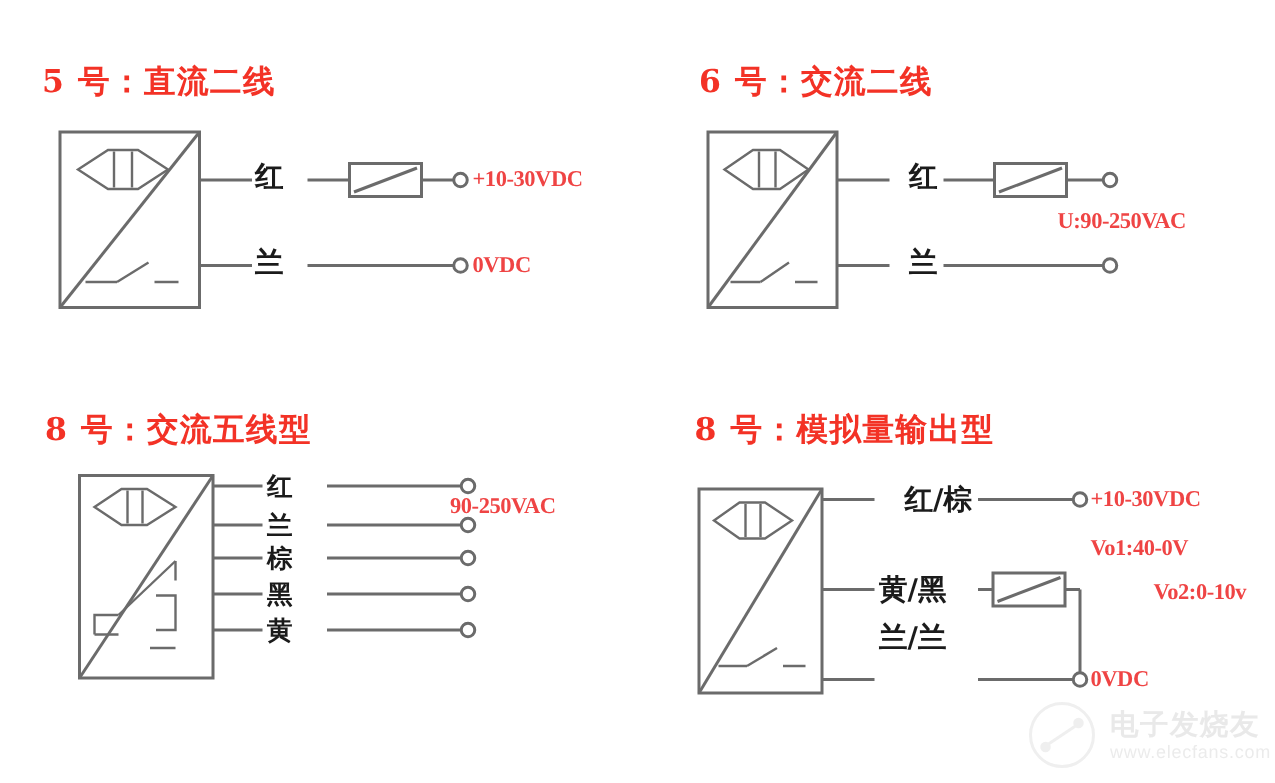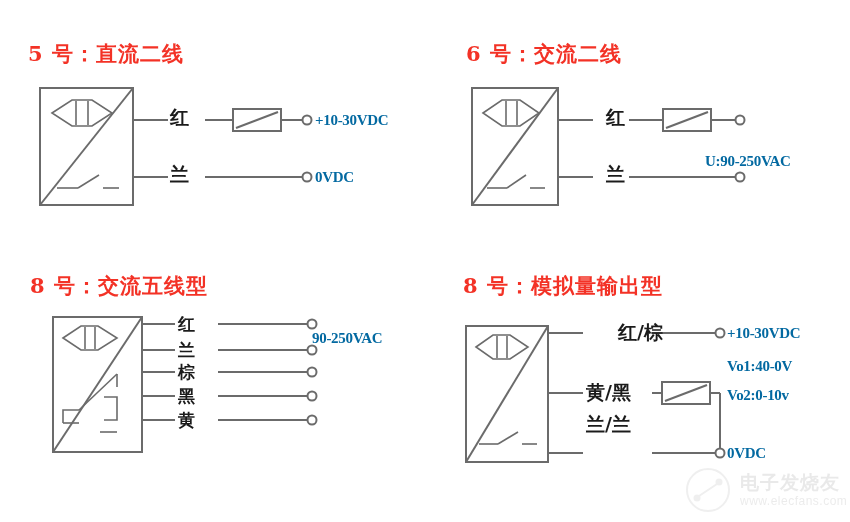--- a/index.html
+++ b/index.html
@@ -27,21 +27,21 @@
     font-size:19px;
     color:#1b1b1b;
     white-space:nowrap;
     font-family:"DejaVu Serif","Liberation Serif",serif;
   }
   .wirelabel.sm{font-size:17px;}
   .voltlabel{
     position:absolute;
     font-weight:bold;
     font-size:14px;
-    color:#0369a1;
+    color:#ef4444;
     white-space:nowrap;
     font-family:"Liberation Serif","DejaVu Serif",serif;
     letter-spacing:-0.3px;
   }
   .voltlabel.big{font-size:15px;}
   
   #watermark{
     position:absolute;right:8px;bottom:4px;
     width:160px;height:52px;
     opacity:0.55;
@@ -138,21 +138,21 @@
 
         <line x1="133" y1="102" x2="168" y2="102"></line>
         <line x1="204" y1="102" x2="310" y2="102"></line>
         <circle cx="315" cy="102" r="4.5" fill="#ffffff"></circle>
       </g>
     </svg>
 
     <div class="wirelabel" style="left:606px;top:105px;">红</div>
     <div class="wirelabel" style="left:606px;top:162px;">兰</div>
 
-    <div class="voltlabel big" style="left:705px;top:140px;margin-top:13px;">U:90-250VAC</div>
+    <div class="voltlabel big" style="left:705px;top:140px;">U:90-250VAC</div>
   </div>
 
   <div class="panel">
     <div class="title" style="left:30px;top:272px;">8 号：交流五线型</div>
 
     <svg width="425" height="190" style="position:absolute;left:0;top:305px;">
       <g stroke="#6b6b6b" stroke-width="2" fill="none">
         <rect x="53" y="12" width="89" height="135"></rect>
         <line x1="53" y1="147" x2="142" y2="12"></line>
         <g stroke-width="1.6">
@@ -188,21 +188,21 @@
         <circle cx="312" cy="115" r="4.5" fill="#ffffff"></circle>
       </g>
     </svg>
 
     <div class="wirelabel sm" style="left:178px;top:313px;">红</div>
     <div class="wirelabel sm" style="left:178px;top:339px;">兰</div>
     <div class="wirelabel sm" style="left:178px;top:361px;">棕</div>
     <div class="wirelabel sm" style="left:178px;top:385px;">黑</div>
     <div class="wirelabel sm" style="left:178px;top:409px;">黄</div>
 
-    <div class="voltlabel big" style="left:312px;top:330px;">90-250VAC</div>
+    <div class="voltlabel big" style="left:300px;top:330px;">90-250VAC</div>
   </div>
 
   <div class="panel">
     <div class="title" style="left:463px;top:272px;">8 号：模拟量输出型</div>
 
     <svg width="425" height="190" style="position:absolute;left:425px;top:315px;">
       <g stroke="#6b6b6b" stroke-width="2" fill="none">
         <rect x="41" y="11" width="82" height="136"></rect>
         <line x1="41" y1="147" x2="123" y2="11"></line>
         <g stroke-width="1.6">
@@ -228,29 +228,29 @@
         </g>
         <line x1="285" y1="78" x2="295" y2="78"></line>
         <line x1="295" y1="78" x2="295" y2="138"></line>
 
         <line x1="123" y1="138" x2="158" y2="138"></line>
         <line x1="227" y1="138" x2="290" y2="138"></line>
         <circle cx="295" cy="138" r="4.5" fill="#ffffff"></circle>
       </g>
     </svg>
 
-    <div class="wirelabel" style="left:618px;top:320px;">红/棕</div>
+    <div class="wirelabel" style="left:603px;top:320px;">红/棕</div>
     <div class="wirelabel" style="left:586px;top:380px;text-align:right;">黄/黑</div>
     <div class="wirelabel" style="left:586px;top:412px;">兰/兰</div>
 
     <div class="voltlabel big" style="left:727px;top:325px;">+10-30VDC</div>
     <div class="voltlabel big" style="left:727px;top:445px;">0VDC</div>
 
     <div class="voltlabel big" style="left:727px;top:358px;">Vo1:40-0V</div>
-    <div class="voltlabel big" style="left:727px;top:387px;">Vo2:0-10v</div>
+    <div class="voltlabel big" style="left:769px;top:387px;">Vo2:0-10v</div>
   </div>
 
   <div id="watermark">
     <svg width="52" height="48" style="position:absolute;left:0;top:0;">
       <circle cx="26" cy="24" r="21" stroke="#e2e2e2" stroke-width="2" fill="none"></circle>
       <line x1="14" y1="32" x2="38" y2="16" stroke="#e2e2e2" stroke-width="2"></line>
       <circle cx="15" cy="32" r="3.5" fill="#e2e2e2"></circle>
       <circle cx="37" cy="16" r="3.5" fill="#e2e2e2"></circle>
     </svg>
     <div id="wm-text">电子发烧友</div>

